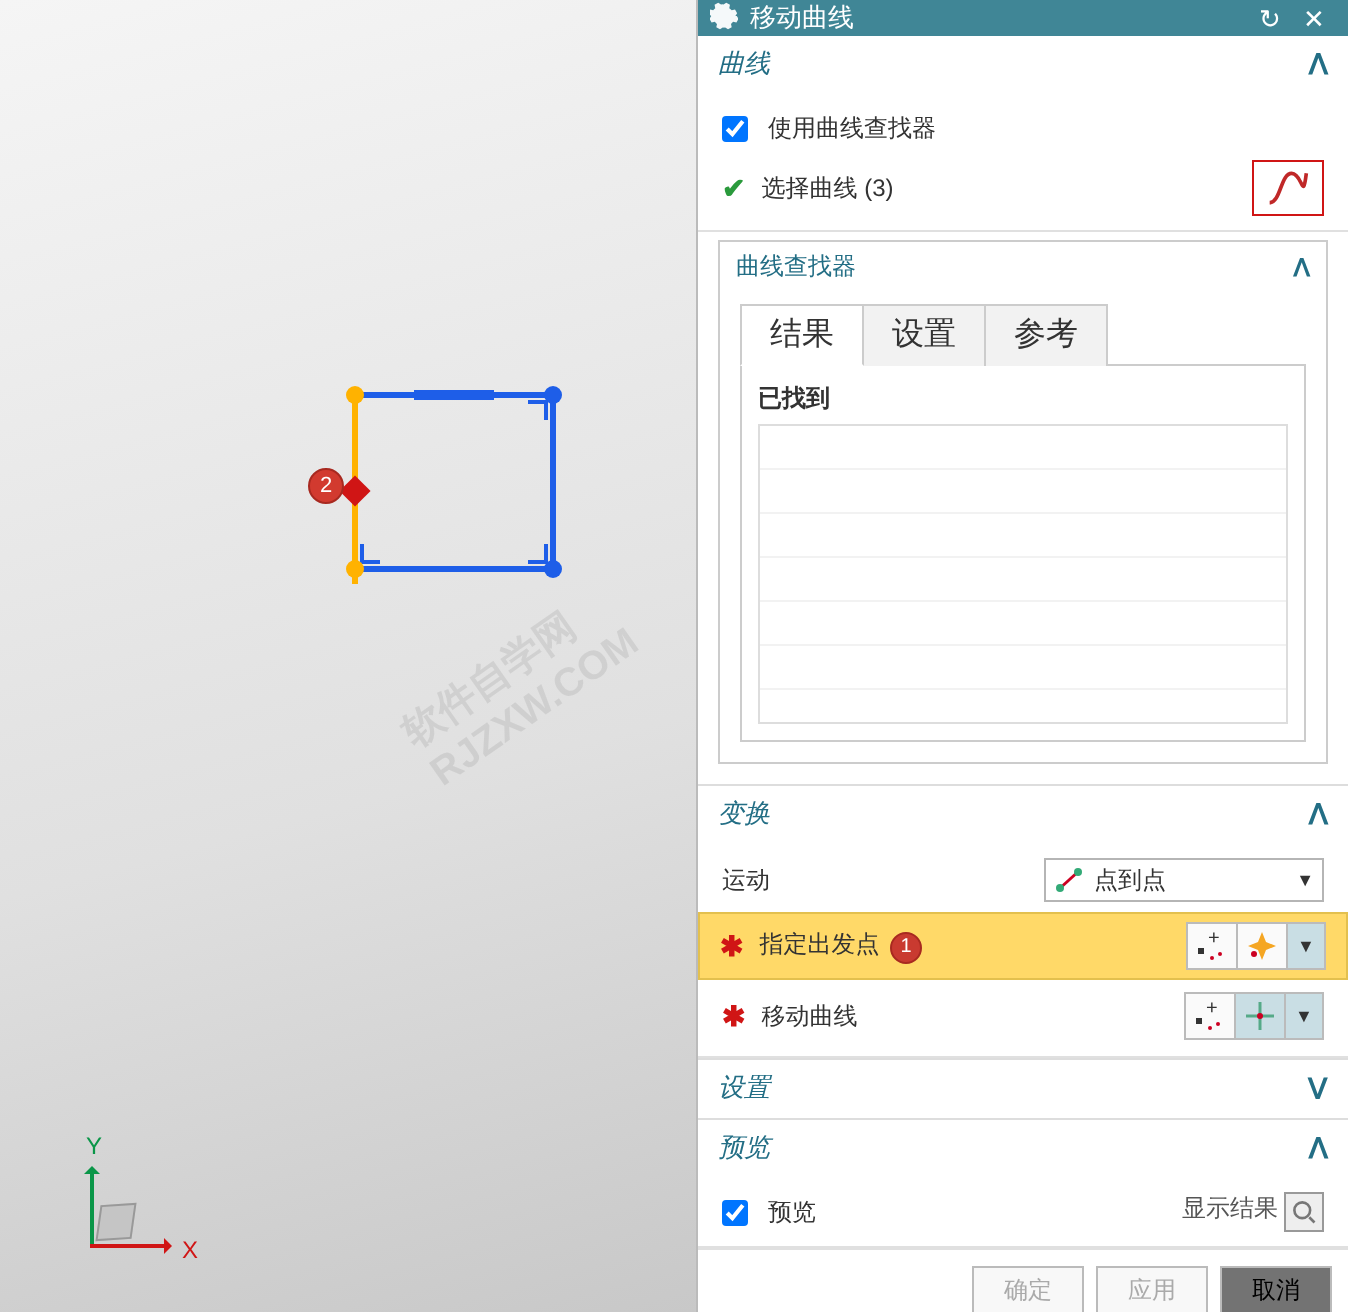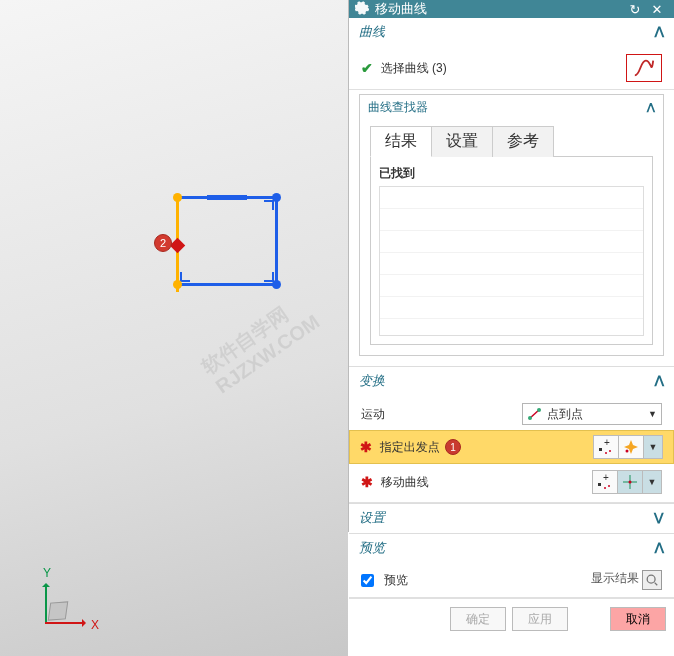--- a/index.html
+++ b/index.html
@@ -27,21 +27,21 @@
     
     .axis { position: absolute; left: 45px; bottom: 32px; }
     .axis .y { width: 2px; height: 40px; background: #0a9648; position: relative; }
     .axis .y::after { content: ''; position: absolute; top: -5px; left: -3px; border: 4px solid transparent; border-bottom-color: #0a9648; }
     .axis .y .lbl { position: absolute; top: -18px; left: -2px; color: #0a9648; font-size: 12px; }
     .axis .x { width: 40px; height: 2px; background: #d01515; position: absolute; bottom: 0; left: 0; }
     .axis .x::after { content: ''; position: absolute; right: -5px; top: -3px; border: 4px solid transparent; border-left-color: #d01515; }
     .axis .x .lbl { position: absolute; right: -14px; top: -4px; color: #d01515; font-size: 12px; }
     .axis .cube { position: absolute; left: 4px; bottom: 4px; width: 18px; height: 18px; background: #c5c5c5; border: 1px solid #999; transform: skew(-8deg, -4deg); }
     
-    .panel { width: 326px; height: 532px; background: #fff; border-left: 1px solid #bbb; display: flex; flex-direction: column; font-size: 12px; color: #333; }
+    .panel { width: 326px; height: 656px; background: #fff; border-left: 1px solid #bbb; display: flex; flex-direction: column; font-size: 12px; color: #333; }
     
     .titlebar { height: 26px; background: #408696; color: #fff; display: flex; align-items: center; padding: 0 6px; }
     .titlebar .gear { margin-right: 6px; }
     .titlebar .title { flex: 1; font-size: 13px; }
     .titlebar .icn { width: 22px; text-align: center; font-size: 13px; cursor: pointer; }
     
     .section-head { display: flex; align-items: center; padding: 5px 10px; color: #236e85; font-size: 13px; border-bottom: 1px solid transparent; cursor: pointer; }
     .section-head .lbl { flex: 1; font-style: italic; }
     .section-head .chev { color: #236e85; font-weight: bold; font-size: 14px; }
     .section-head.collapsed .chev { transform: rotate(180deg); display: inline-block; }
@@ -76,21 +76,21 @@
     .icon-btn { width: 26px; height: 24px; border: 1px solid #bbb; background: #fafafa; display: flex; align-items: center; justify-content: center; cursor: pointer; margin-left: -1px; }
     .icon-btn.wide { width: 20px; background: #c9dee4; }
     .icon-btn svg { width: 18px; height: 18px; }
     
     .show-result { display: flex; align-items: flex-start; gap: 3px; color: #555; cursor: pointer; }
     .magnifier { width: 20px; height: 20px; border: 1px solid #999; background: #eee; display: flex; align-items: center; justify-content: center; }
     
     .footer { margin-top: auto; padding: 8px; display: flex; justify-content: flex-end; gap: 6px; border-top: 1px solid #e0e0e0; }
     .btn { min-width: 56px; height: 24px; border: 1px solid #bbb; background: #f5f5f5; font-size: 12px; cursor: pointer; }
     .btn:disabled { color: #aaa; background: #f8f8f8; cursor: default; }
-    .btn.primary-outline { background: #fca5a5; margin-left: 36px; }
+    .btn.primary-outline { background: #737373; }
     
     .hl-badge { width: 16px; height: 16px; background: #c93a30; border: 1px solid #a82920; border-radius: 50%; color: #fff; font-size: 10px; display: inline-flex; align-items: center; justify-content: center; margin-left: 2px; }
     
     input[type=checkbox] { width: 13px; height: 13px; margin-right: 4px; cursor: pointer; }
     
     hr.divider { border: none; border-top: 1px solid #ddd; margin: 0; }
   </style>
 </head>
 <body>
 
@@ -134,20 +134,24 @@
     <span class="icn">↻</span>
     <span class="icn">✕</span>
   </div>
 
   <div class="section-head">
     <span class="lbl">曲线</span>
     <span class="chev">ᐱ</span>
   </div>
   <div class="section-body">
     <div class="row">
+      <input type="checkbox" checked="" style="">
+      <span>使用曲线查找器</span>
+    </div>
+    <div class="row">
       <span class="check">✔</span>
       <span class="txt">选择曲线 (3)</span>
       <div class="curve-icon-btn">
         <svg viewBox="0 0 24 24">
             <path d="M2 20 C8 20 8 4 14 4 C20 4 20 20 22 4" stroke="#c02828" stroke-width="2" fill="none"></path>
           </svg>
       </div>
     </div>
   </div>
 

